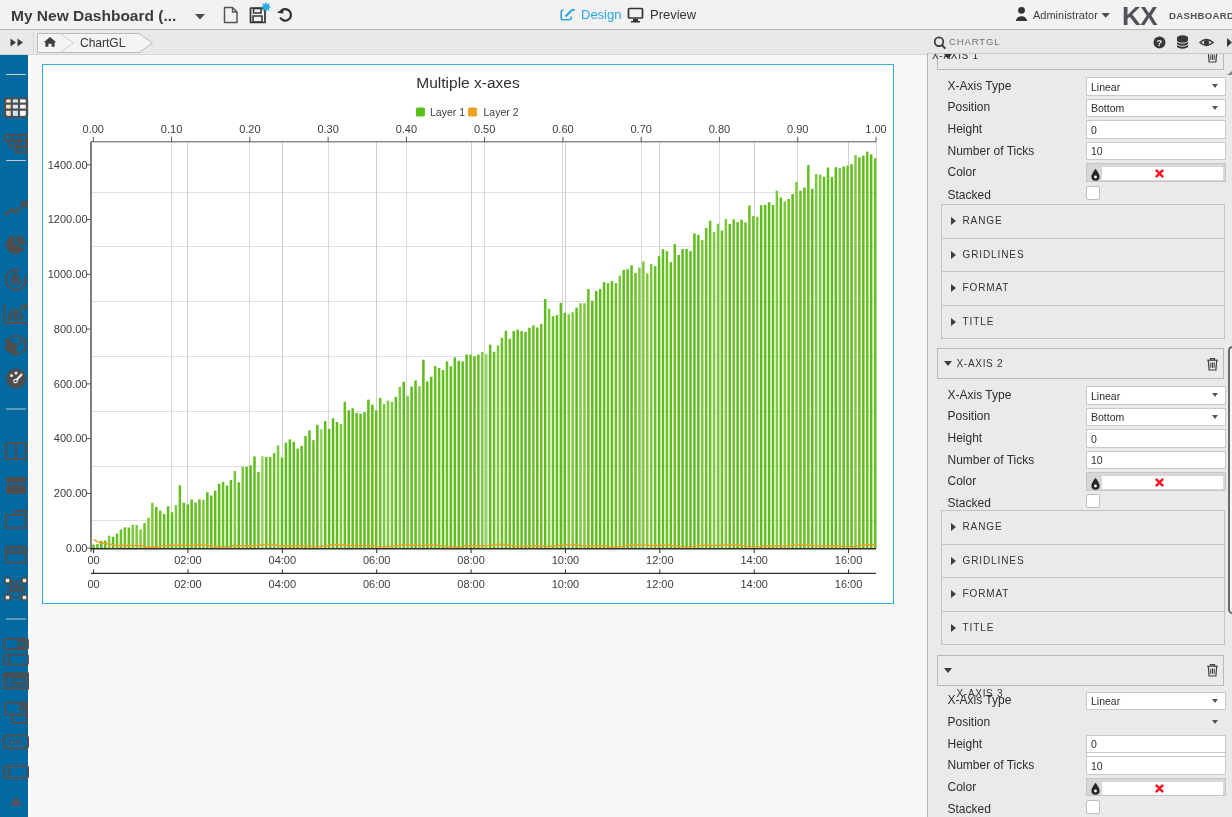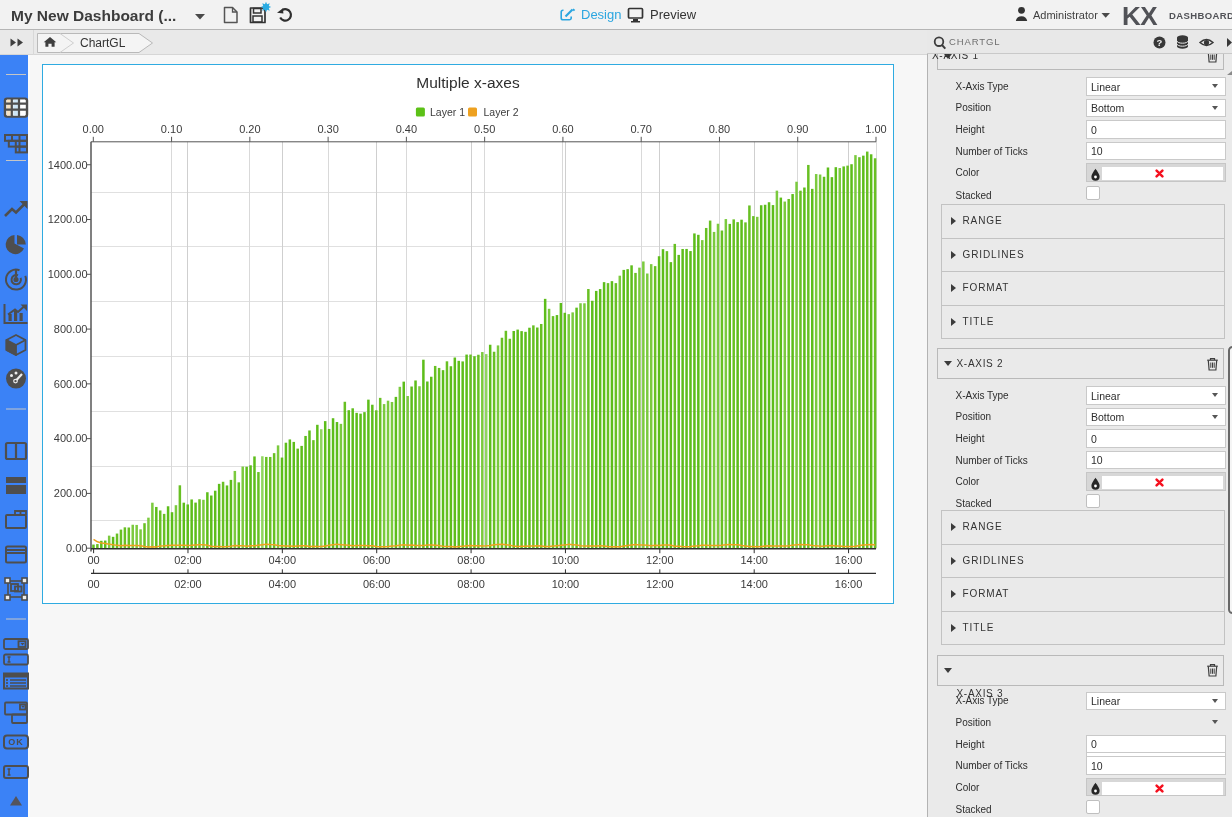--- a/index.html
+++ b/index.html
@@ -1,30 +1,30 @@
 <!DOCTYPE html>
 <html><head><meta charset="utf-8">
 <style>
 * { margin:0; padding:0; box-sizing:border-box; }
 html,body { width:1232px; height:817px; overflow:hidden; font-family:"Liberation Sans", sans-serif; background:#f7f7f7; }
 #header { position:absolute; left:0; top:0; width:1232px; height:30px; background:#f2f2f2; border-bottom:1px solid #b5b5b5; }
 #crumb { position:absolute; left:0; top:30px; width:927px; height:25px; background:#e9e9e9; border-bottom:1px solid #d6d6d6; }
-#sidebar { position:absolute; left:0; top:55px; width:30px; height:762px; background:#3b82f6; border-right:2px solid #fbfbfb; }
+#sidebar { position:absolute; left:0; top:55px; width:30px; height:762px; background:#0369a1; border-right:2px solid #fbfbfb; }
 #canvas { position:absolute; left:32px; top:55px; width:895px; height:762px; background:#f7f7f7; }
 #panel { position:absolute; left:42px; top:64px; width:852px; height:540px; background:#fff; border:1px solid #2fabe1; }
 #rpanel { position:absolute; left:927px; top:30px; width:305px; height:787px; background:#eaeaea; border-left:1px solid #b3b3b3; }
 #searchbar { position:absolute; left:927px; top:30px; width:305px; height:24px; background:#e8e8e8; border-bottom:1px solid #c9c9c9; z-index:5; }
 .secbox { position:absolute; border:1px solid #b9b9b9; }
 .colbox { position:absolute; border:1px solid #c2c2c2; }
 .sechead { position:absolute; font-size:10px; letter-spacing:0.7px; color:#333; height:14px; line-height:14px; }
 .colhead { position:absolute; font-size:10px; letter-spacing:0.9px; color:#333; height:14px; line-height:14px; }
 .tri-d { position:absolute; width:0; height:0; border-left:4.5px solid transparent; border-right:4.5px solid transparent; border-top:5px solid #3c3c3c; }
 .tri-d2 { position:absolute; width:0; height:0; border-left:3.5px solid transparent; border-right:3.5px solid transparent; border-top:4.2px solid #555; }
 .tri-r { position:absolute; width:0; height:0; border-top:4.5px solid transparent; border-bottom:4.5px solid transparent; border-left:5px solid #3c3c3c; }
-.lbl { position:absolute; left:947.5px; font-size:10px; color:#2d2d2d; height:15px; line-height:15px;margin-left:8px; }
+.lbl { position:absolute; left:947.5px; font-size:12px; color:#2d2d2d; height:15px; line-height:15px; }
 .ctl { position:absolute; left:1086px; width:139.5px; height:18.5px; background:#fff; border:1px solid #c9c9c9; }
 .ctl span { position:absolute; left:4px; top:2.5px; font-size:10.5px; color:#2d2d2d; }
 .colorctl { position:absolute; left:1086px; width:139.5px; height:18.5px; background:#d7d7d7; border:1px solid #c6c6c6; }
 .dropcell { position:absolute; left:2.5px; top:2.5px; width:11px; height:13px; }
 .xcell { position:absolute; left:15px; top:3px; width:120.5px; height:13px; background:#fff; }
 .xcell svg { position:absolute; left:52.5px; top:2px; }
 .chk { position:absolute; left:1086px; width:14px; height:14px; background:#fff; border:1px solid #bfbfbf; border-radius:2px; }
 #sthumb { position:absolute; left:1227.5px; top:346px; width:9px; height:268px; background:#f5f5f5; border:2px solid #686868; border-radius:4.5px; }
 #scorner { position:absolute; left:1227px; top:71px; width:0; height:0; border-left:5px solid transparent; border-bottom:4px solid #8a8a8a; }
 </style></head>

